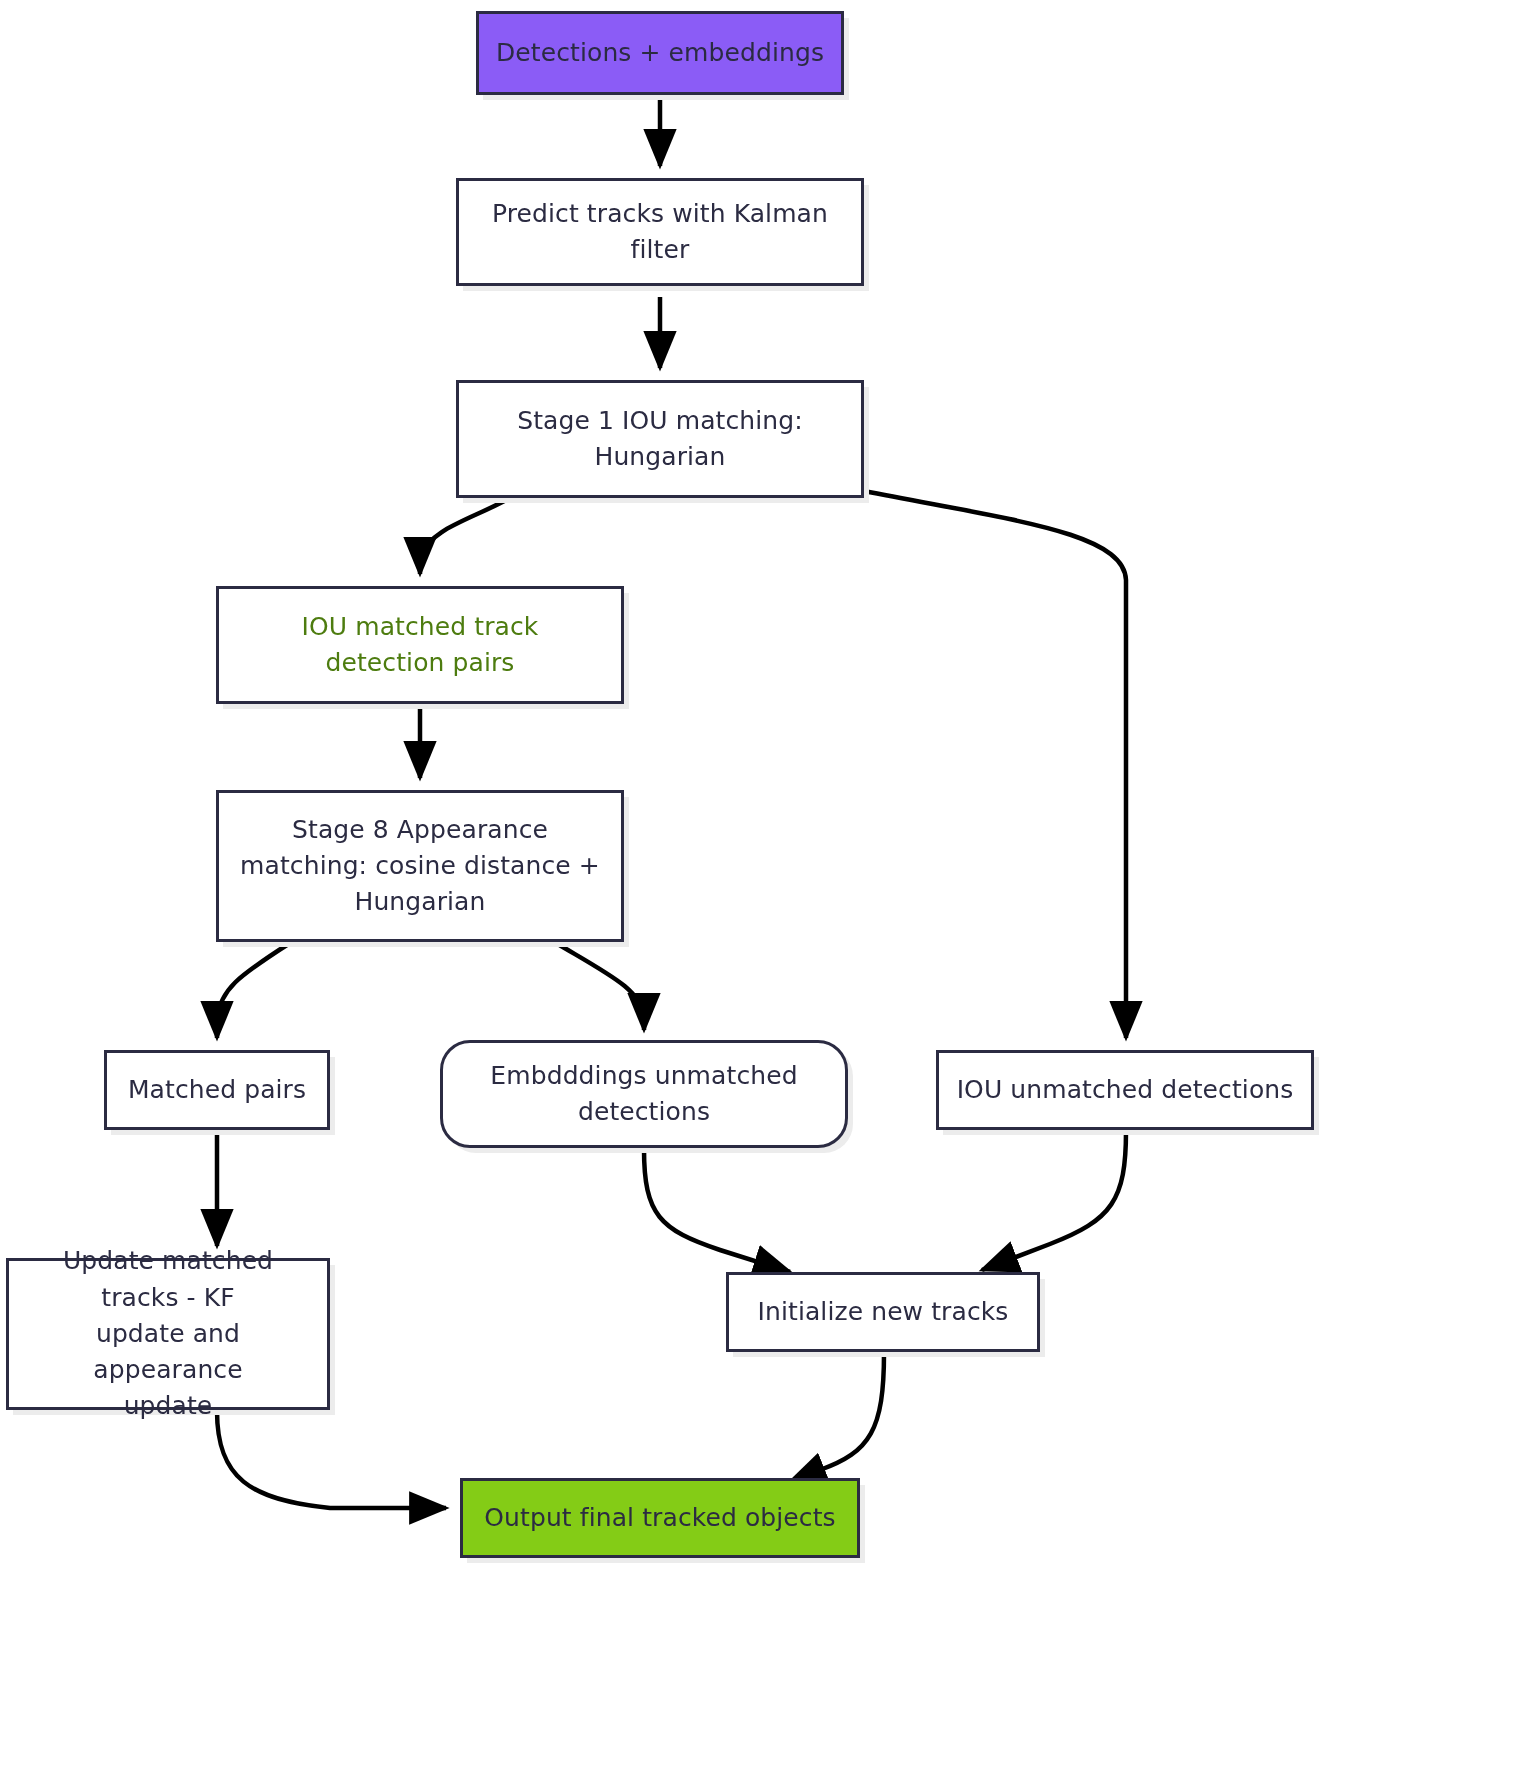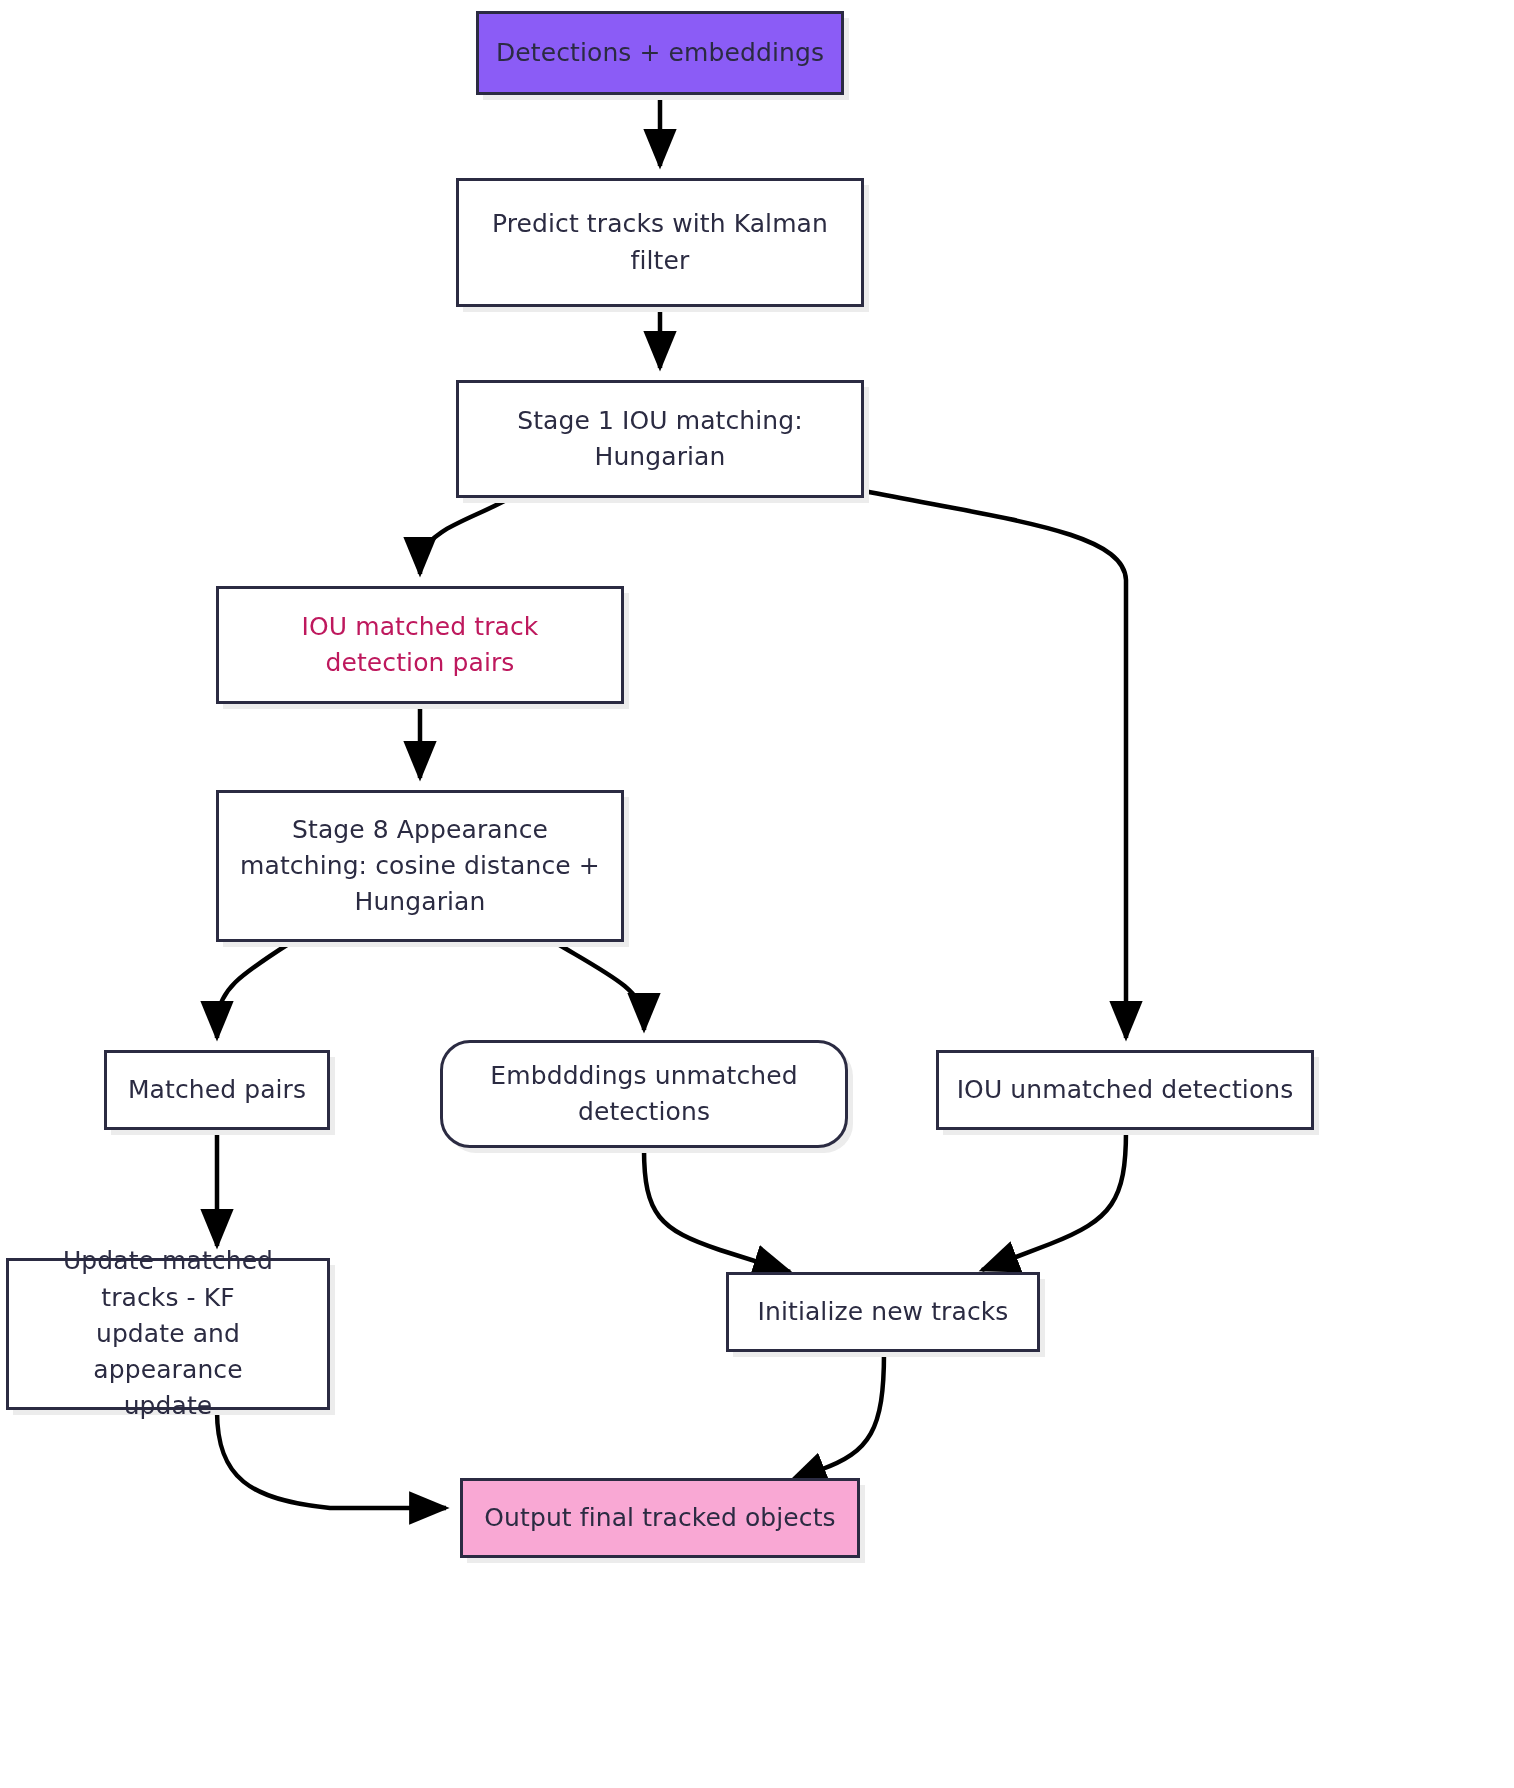--- a/index.html
+++ b/index.html
@@ -81,31 +81,31 @@
 
     <path d="M217,1411 C217,1478 250,1500 330,1508 L446,1508" stroke="#000000" stroke-width="4.5" fill="none" marker-end="url(#arrowhead)"></path>
 
     <path d="M884,1353 C884,1430 870,1452 820,1470 L790,1482" stroke="#000000" stroke-width="4.5" fill="none" marker-end="url(#arrowhead)"></path>
   </svg>
 
   <div class="node" id="n-detections" style="left: 476px; top: 11px; width: 368px; height: 84px; border-color: rgb(43, 43, 66); background: #8b5cf6; color: rgb(43, 43, 66);">
     <span>Detections + embeddings</span>
   </div>
 
-  <div class="node" id="n-predict" style="left: 456px; top: 178px; width: 408px; height: 129px; border-color: rgb(43, 43, 66); background: rgb(255, 255, 255); color: rgb(43, 43, 66);">
+  <div class="node" id="n-predict" style="left: 456px; top: 178px; width: 408px; height: 108px; border-color: rgb(43, 43, 66); background: rgb(255, 255, 255); color: rgb(43, 43, 66);">
     <span>Predict tracks with Kalman
 filter</span>
   </div>
 
   <div class="node" id="n-stage1" style="left: 456px; top: 380px; width: 408px; height: 118px; border-color: rgb(43, 43, 66); background: rgb(255, 255, 255); color: rgb(43, 43, 66);">
     <span>Stage 1 IOU matching:
 Hungarian</span>
   </div>
 
-  <div class="node" id="n-iou-matched" style="left: 216px; top: 586px; width: 408px; height: 118px; border-color: rgb(43, 43, 66); background: rgb(255, 255, 255); color: #be185d;">
+  <div class="node" id="n-iou-matched" style="left: 216px; top: 586px; width: 408px; height: 118px; border-color: rgb(43, 43, 66); background: rgb(255, 255, 255); color: #4d7c0f;">
     <span>IOU matched track
 detection pairs</span>
   </div>
 
   <div class="node" id="n-stage2" style="left: 216px; top: 790px; width: 408px; height: 152px; border-color: rgb(43, 43, 66); background: rgb(255, 255, 255); color: rgb(43, 43, 66);">
     <span>Stage 8 Appearance
 matching: cosine distance +
 Hungarian</span>
   </div>
 
@@ -125,17 +125,17 @@
   <div class="node" id="n-update-tracks" style="left: 6px; top: 1258px; width: 324px; height: 152px; border-color: rgb(43, 43, 66); background: rgb(255, 255, 255); color: rgb(43, 43, 66);">
     <span>Update matched tracks - KF
 update and appearance
 update</span>
   </div>
 
   <div class="node" id="n-init-tracks" style="left: 726px; top: 1272px; width: 314px; height: 80px; border-color: rgb(43, 43, 66); background: rgb(255, 255, 255); color: rgb(43, 43, 66);">
     <span>Initialize new tracks</span>
   </div>
 
-  <div class="node" id="n-output" style="left: 460px; top: 1478px; width: 400px; height: 80px; border-color: rgb(43, 43, 66); background: #f9a8d4; color: rgb(43, 43, 66);">
+  <div class="node" id="n-output" style="left: 460px; top: 1478px; width: 400px; height: 80px; border-color: rgb(43, 43, 66); background: #84cc16; color: rgb(43, 43, 66);">
     <span>Output final tracked objects</span>
   </div>
 
 </div>
 
 </body></html>

